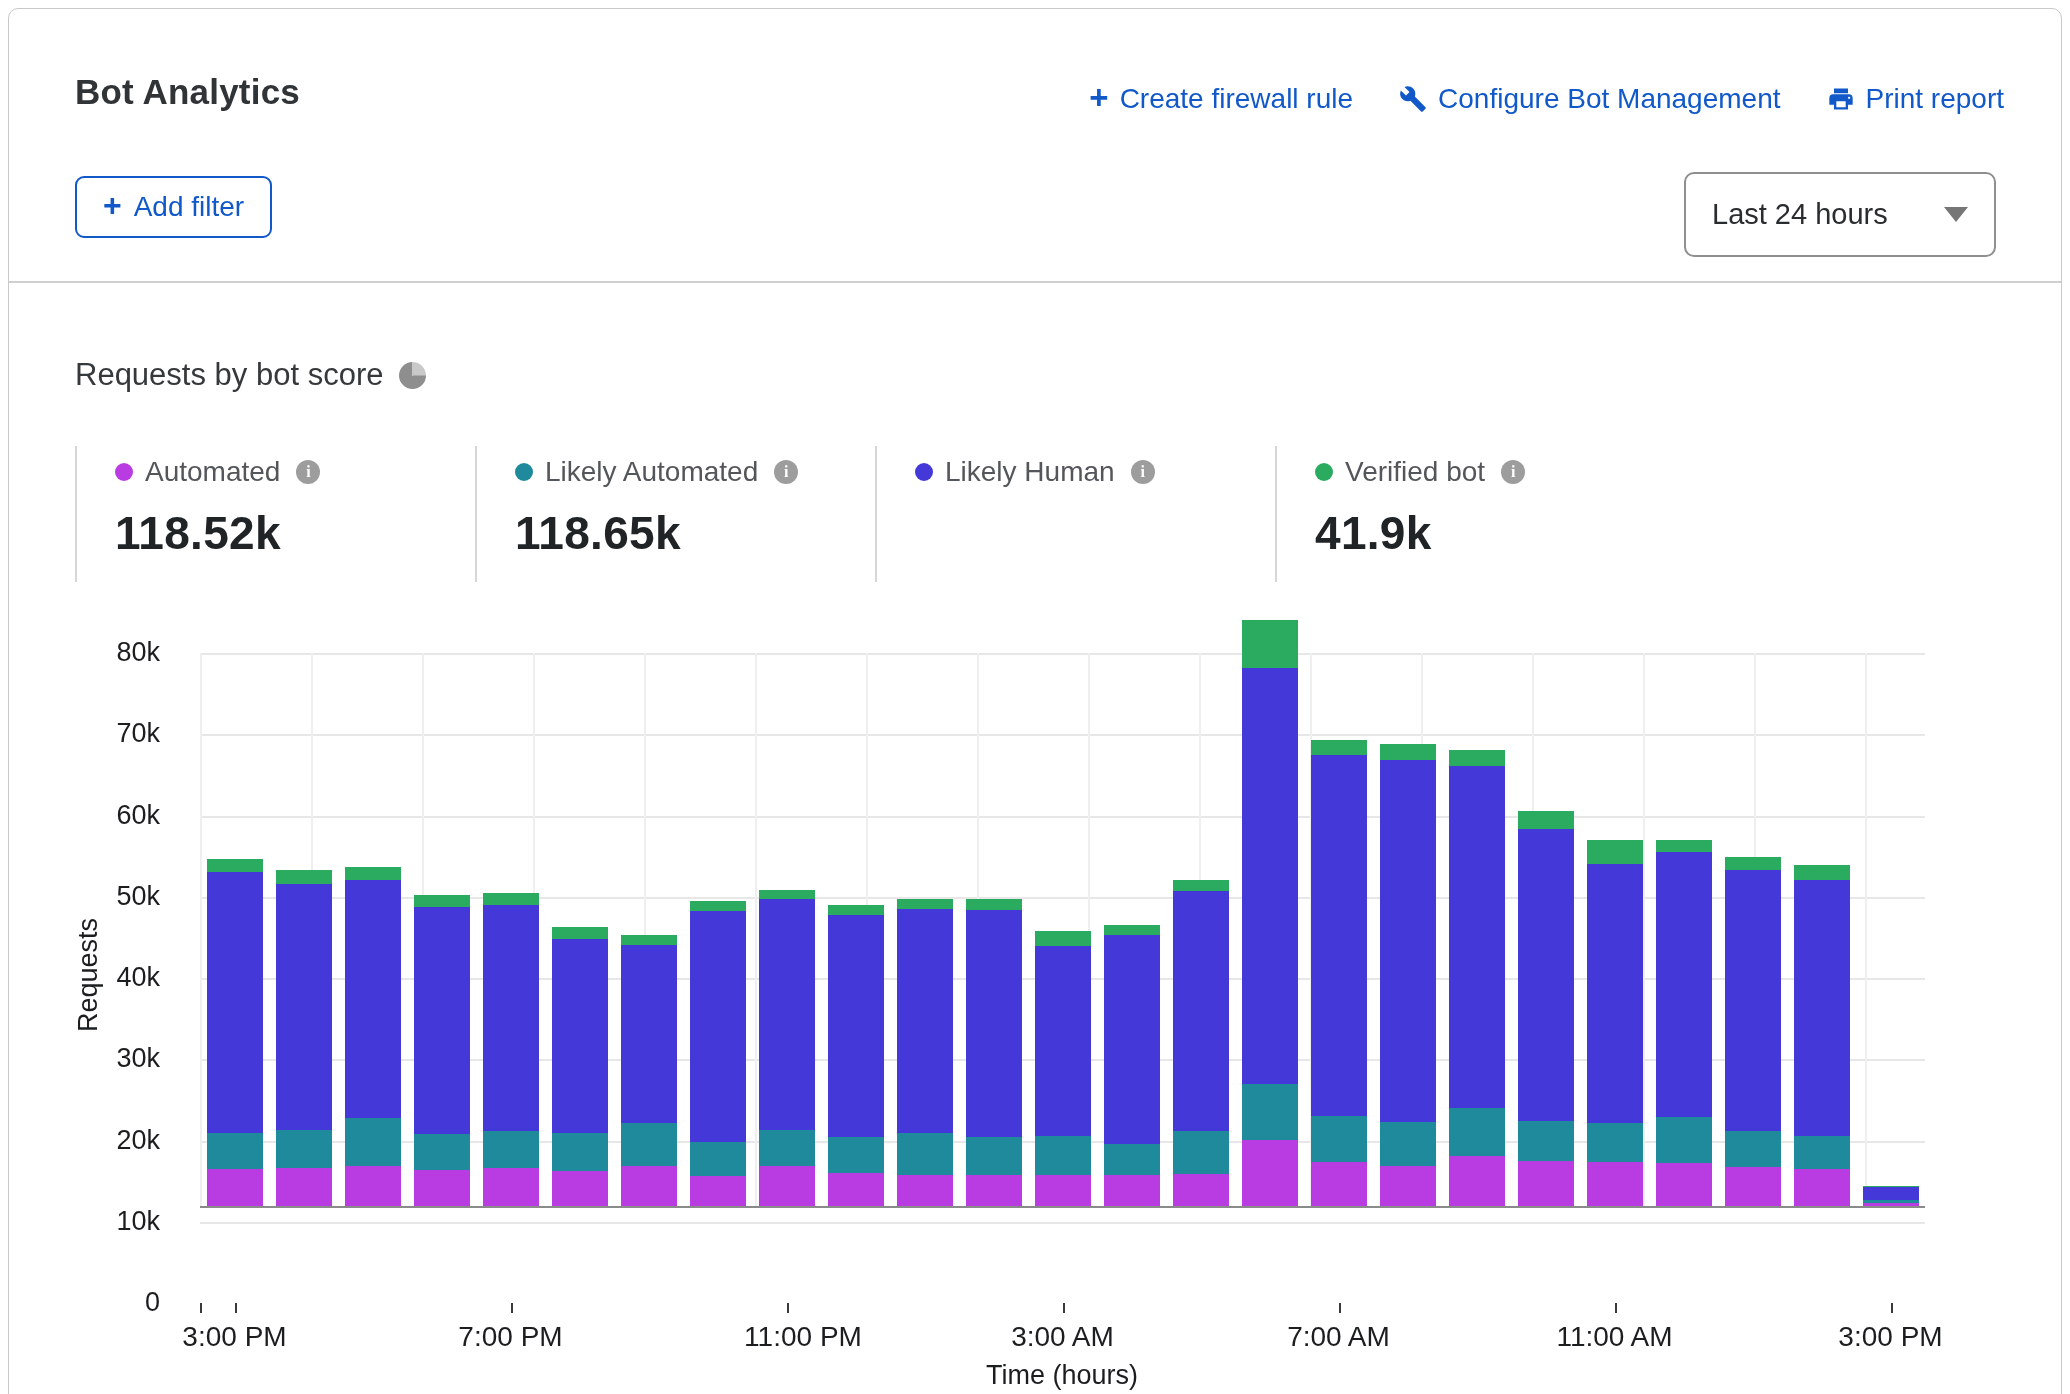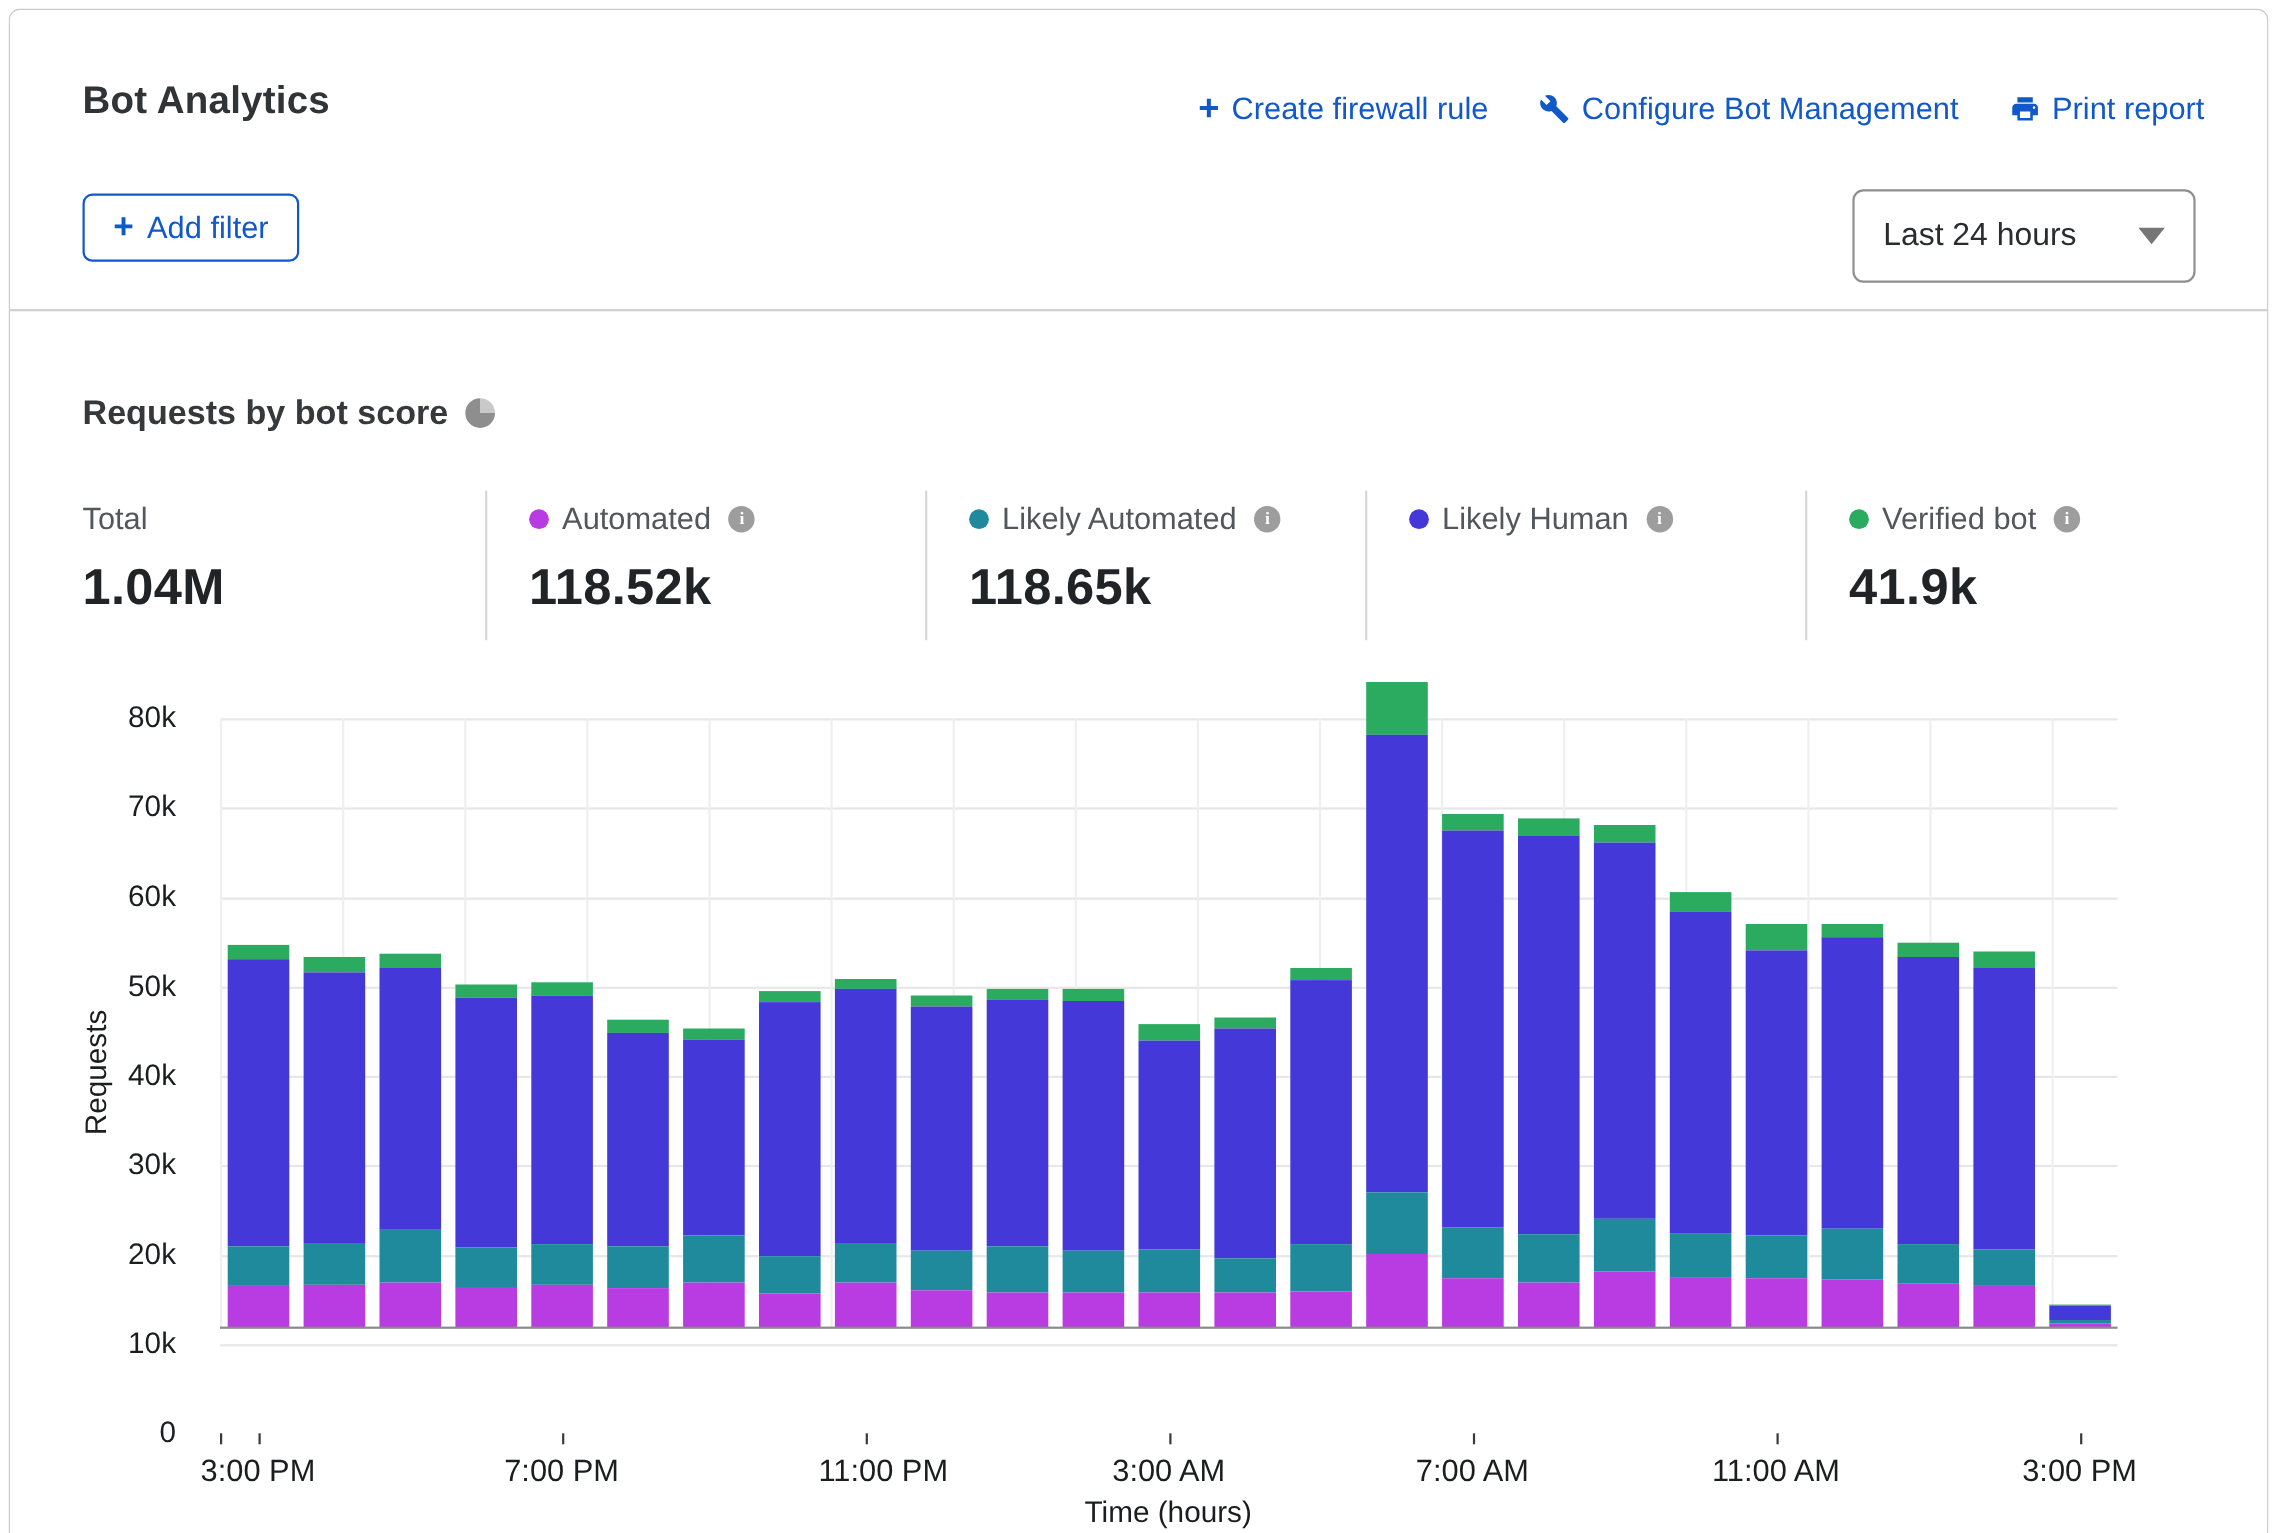--- a/index.html
+++ b/index.html
@@ -16,21 +16,21 @@
     border:2px solid #1158c9;border-radius:9px;background:#fff;color:#1158c9;
     font-size:28px;padding:0 26px;height:62px;box-sizing:border-box;cursor:pointer;font-family:inherit;}
   .btn-addfilter .plus{font-size:32px;font-weight:600;line-height:1;position:relative;top:-2px;}
   .dropdown{position:absolute;top:172px;right:74px;width:312px;height:85px;border:2px solid #8f8f8f;border-radius:10px;
     box-sizing:border-box;display:flex;align-items:center;justify-content:space-between;padding:0 26px;cursor:pointer;background:#fff;}
   .dropdown .val{font-size:29px;color:#2a2d30;}
   .caret{width:0;height:0;border-left:12px solid transparent;border-right:12px solid transparent;border-top:15px solid #767676;}
   .hdr-divider{position:absolute;left:9px;top:281px;width:2052px;height:0;border-top:2px solid #cfcfcf;}
   
   .section-title-row{position:absolute;left:75px;top:357px;display:flex;align-items:center;gap:16px;}
-  .section-title{font-size:31px;font-weight:700;color:#36393c;}
+  .section-title{font-size:31px;font-weight:400;color:#36393c;}
   .pie-icon{width:27px;height:27px;border-radius:50%;background:conic-gradient(from 0deg,#c9c9c9 0 88deg,#8e8e8e 92deg 360deg);}
   
   .stats{position:absolute;left:75px;top:446px;display:flex;}
   .stat{box-sizing:border-box;padding-top:8px;height:136px;}
   .stat.w0{width:366px;}
   .stat.bordered{border-left:2px solid #d6d6d6;padding-left:38px;width:400px;}
   .stat.last{width:380px;}
   .stat-label-row{display:flex;align-items:center;gap:12px;height:36px;}
   .stat-label{font-size:28px;color:#53565a;}
   .dot{width:18px;height:18px;border-radius:50%;}
@@ -94,26 +94,20 @@
   </div>
 
   <div class="hdr-divider"></div>
 
   <div class="section-title-row">
     <span class="section-title">Requests by bot score</span>
     <span class="pie-icon"></span>
   </div>
 
   <div class="stats">
-    <div class="stat w0">
-      <div class="stat-label-row">
-        <span class="stat-label">Total</span>
-      </div>
-      <div class="stat-value">1.04M</div>
-    </div>
     <div class="stat bordered">
       <div class="stat-label-row">
         <span class="dot" style="background: rgb(184, 60, 225);"></span>
         <span class="stat-label">Automated</span>
         <span class="info-icon">i</span>
       </div>
       <div class="stat-value">118.52k</div>
     </div>
     <div class="stat bordered">
       <div class="stat-label-row">

